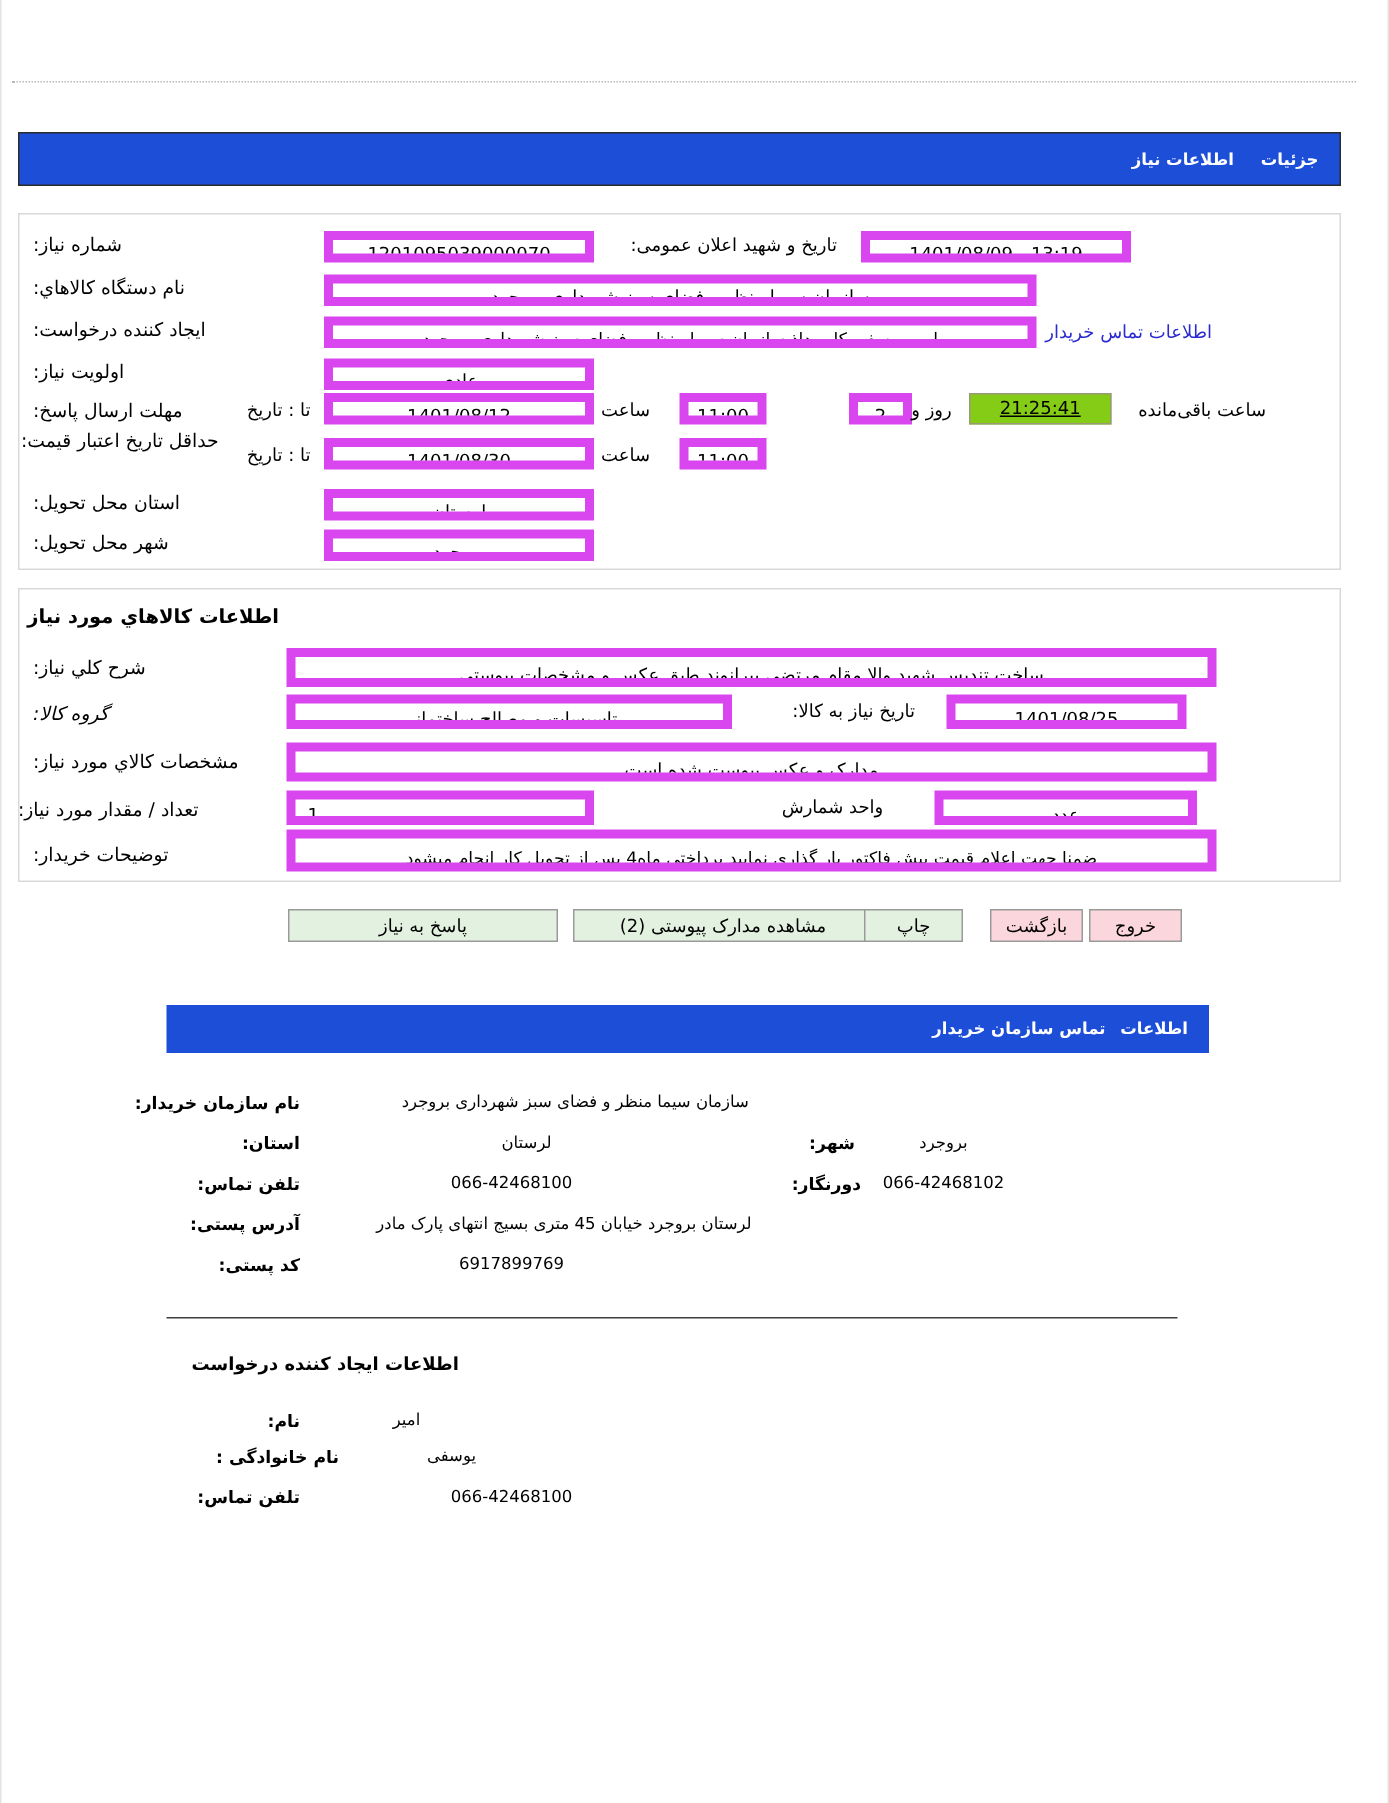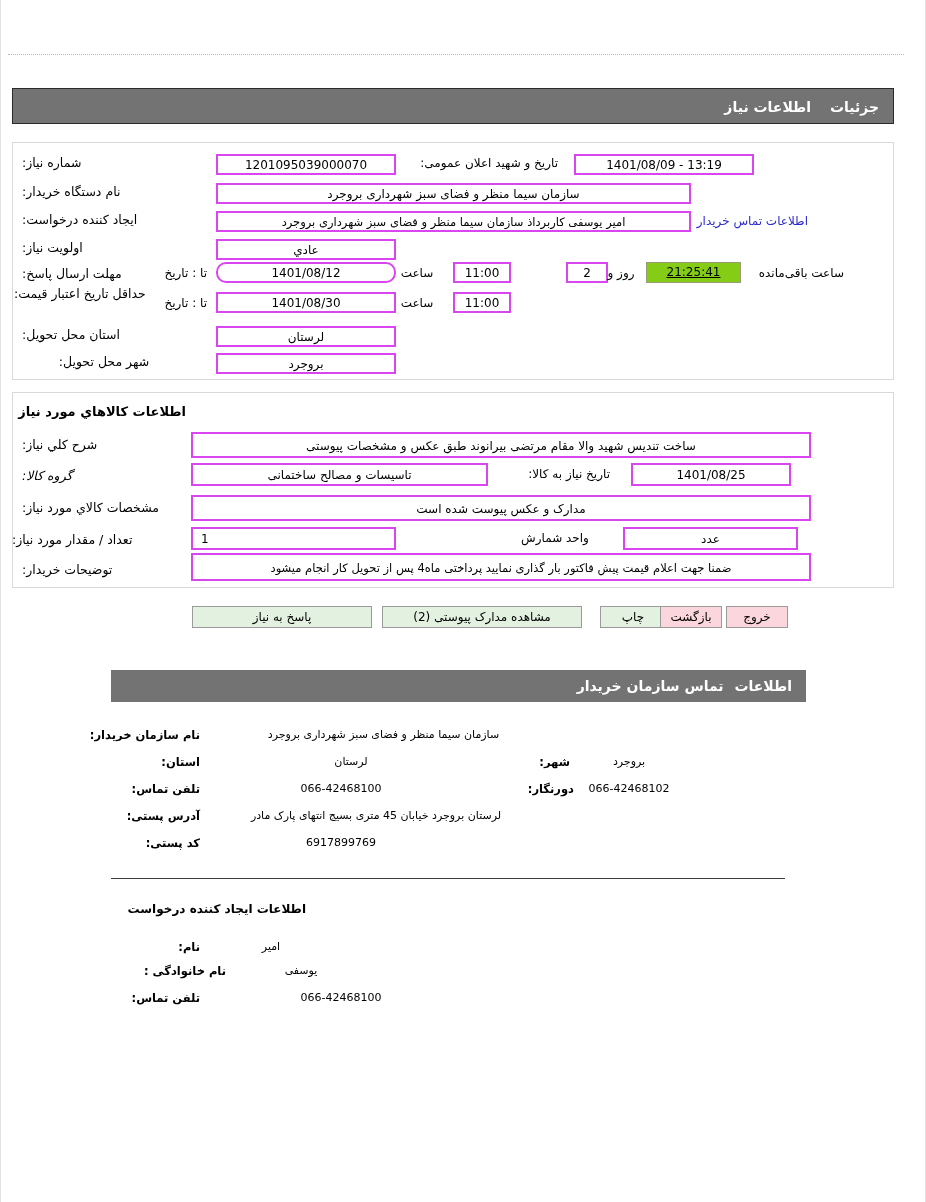--- a/index.html
+++ b/index.html
@@ -39,26 +39,26 @@
     position: absolute;
     top: 54px;
     right: 22px;
     left: 8px;
     height: 1px;
     border-top: 1px dotted #b9b9b9;
   }
 
   
   .bar {
-    background: #737373;
+    background: #1d4ed8;
     border: 1px solid #2b2b2b;
     color: #ffffff;
     height: 36px;
     line-height: 36px;
-    font-size: 14px;
+    font-size: 11px;
     font-weight: bold;
     padding: 0 14px 0 10px;
     box-sizing: border-box;
   }
   .bar-main {
     position: absolute;
     top: 88px;
     right: 32px;
     width: 882px;
   }
@@ -100,21 +100,21 @@
     padding-left: 6px;
     box-sizing: border-box;
   }
   .inline-lbl {
     font-size: 12px;
     padding: 0 6px;
     white-space: nowrap;
   }
 
   .fld {
-    border: 2px solid #d946ef;
+    border: 6px solid #d946ef;
     background: #ffffff;
     height: 21px;
     line-height: 19px;
     font-size: 12px;
     padding: 0 5px;
     box-sizing: border-box;
     overflow: hidden;
     text-overflow: clip;
     white-space: nowrap;
     text-align: center;
@@ -202,60 +202,60 @@
 <div class="panel" id="panel-need"></div>
 
 <div class="row" style="top:155px; right:740px; width:170px;">
   <span class="lbl" style="width:170px;">شماره نیاز:</span>
 </div>
 <div class="fld ltr" style="position:absolute; top:154px; right:530px; width:180px;">1201095039000070</div>
 <div class="inline-lbl" style="position:absolute; top:156px; right:362px; width:160px; text-align:right;">تاریخ و شهید اعلان عمومی:</div>
 <div class="fld ltr" style="position:absolute; top:154px; right:172px; width:180px;">1401/08/09 - 13:19</div>
 
 <div class="row" style="top:184px; right:740px; width:170px;">
-  <span class="lbl" style="width:170px;">نام دستگاه خریدار:</span>
+  <span class="lbl" style="width:170px;">نام دستگاه کالاهاي:</span>
 </div>
 <div class="fld" style="position:absolute; top:183px; right:235px; width:475px;">سازمان سیما منظر و فضای سبز شهرداری بروجرد</div>
 
 <div class="row" style="top:212px; right:740px; width:170px;align-items:center;">
   <span class="lbl" style="width:170px;">ایجاد کننده درخواست:</span>
 </div>
 <div class="fld" style="position:absolute; top:211px; right:235px; width:475px; font-size:11.5px;">امیر یوسفی کاربرداذ سازمان سیما منظر و فضای سبز شهرداری بروجرد</div>
 <a class="link" href="#" style="position:absolute; top:214px; right:118px;">اطلاعات تماس خریدار</a>
 
 <div class="row" style="top:240px; right:740px; width:170px;">
   <span class="lbl" style="width:170px;">اولویت نیاز:</span>
 </div>
 <div class="fld" style="position:absolute; top:239px; right:530px; width:180px;">عادي</div>
 
 <div class="row" style="top:266px; right:740px; width:170px;">
   <span class="lbl" style="width:170px;">مهلت ارسال پاسخ:</span>
 </div>
 <div class="inline-lbl" style="position:absolute; top:266px; right:713px; width:60px; text-align:right;">تا : تاریخ</div>
-<div class="fld ltr" style="position:absolute; top:262px; right:530px; width:180px;border-radius:10px;">1401/08/12</div>
+<div class="fld ltr" style="position:absolute; top:262px; right:530px; width:180px;">1401/08/12</div>
 <div class="inline-lbl" style="position:absolute; top:266px; right:482px; width:42px; text-align:center;">ساعت</div>
 <div class="fld ltr" style="position:absolute; top:262px; right:415px; width:58px;">11:00</div>
 <div class="fld ltr" style="position:absolute; top:262px; right:318px; width:42px;">2</div>
 <div class="inline-lbl" style="position:absolute; top:266px; right:282px; width:34px; text-align:center;">روز و</div>
 <div class="fld ltr highlight" style="position:absolute; top:262px; right:185px; width:95px;">21:25:41</div>
 <div class="inline-lbl" style="position:absolute; top:266px; right:76px; width:105px; text-align:right;">ساعت باقی‌مانده</div>
 
 <div style="position:absolute; top:286px; right:740px; width:172px; font-size:12.5px; text-align:left; line-height:15px;">حداقل تاریخ اعتبار قیمت:</div>
 <div class="inline-lbl" style="position:absolute; top:296px; right:713px; width:60px; text-align:right;">تا : تاریخ</div>
 <div class="fld ltr" style="position:absolute; top:292px; right:530px; width:180px;">1401/08/30</div>
 <div class="inline-lbl" style="position:absolute; top:296px; right:482px; width:42px; text-align:center;">ساعت</div>
 <div class="fld ltr" style="position:absolute; top:292px; right:415px; width:58px;">11:00</div>
 
 <div class="row" style="top:327px; right:740px; width:170px;">
   <span class="lbl" style="width:170px;">استان محل تحویل:</span>
 </div>
 <div class="fld" style="position:absolute; top:326px; right:530px; width:180px;">لرستان</div>
 
 <div class="row" style="top:354px; right:740px; width:170px;">
-  <span class="lbl" style="width:170px;text-align:center;">شهر محل تحویل:</span>
+  <span class="lbl" style="width:170px;">شهر محل تحویل:</span>
 </div>
 <div class="fld" style="position:absolute; top:353px; right:530px; width:180px;">بروجرد</div>
 
 <div class="panel" id="panel-goods"></div>
 <div class="sect-title" style="top:404px; right:740px;">اطلاعات کالاهاي مورد نیاز</div>
 
 <div class="row" style="top:437px; right:740px; width:170px;">
   <span class="lbl" style="width:170px;">شرح کلي نیاز:</span>
 </div>
 <div class="fld" style="position:absolute; top:432px; right:115px; width:620px; height:26px; line-height:24px;">ساخت تندیس شهید والا مقام مرتضی بیرانوند طبق عکس و مشخصات پیوستی</div>
@@ -280,21 +280,21 @@
 <div class="fld" style="position:absolute; top:527px; right:128px; width:175px; height:23px; line-height:21px;">عدد</div>
 
 <div class="row" style="top:562px; right:740px; width:170px;">
   <span class="lbl" style="width:170px;">توضیحات خریدار:</span>
 </div>
 <div class="fld" style="position:absolute; top:553px; right:115px; width:620px; height:28px; line-height:26px; font-size:11.5px;">ضمنا جهت اعلام قیمت پیش فاکتور بار گذاری نمایید پرداختی ماه4 پس از تحویل کار انجام میشود</div>
 
 <div class="btnbar">
   <div class="btn btn-green" style="right:554px; width:180px;">پاسخ به نیاز</div>
   <div class="btn btn-green" style="right:344px; width:200px;">مشاهده مدارک پیوستی (2)</div>
-  <div class="btn btn-green" style="right:260px; width:66px;">چاپ</div>
+  <div class="btn btn-green" style="right:284px; width:66px;">چاپ</div>
   <div class="btn btn-pink" style="right:204px; width:62px;">بازگشت</div>
   <div class="btn btn-pink" style="right:138px; width:62px;">خروج</div>
 </div>
 
 <div class="bar bar-contact" style="text-align:right;">
   <span class="seg">اطلاعات</span>
   <span class="seg">تماس سازمان خریدار</span>
 </div>
 
 <div class="clbl" style="top:728px; right:726px; width:90px;">نام سازمان خریدار:</div>

